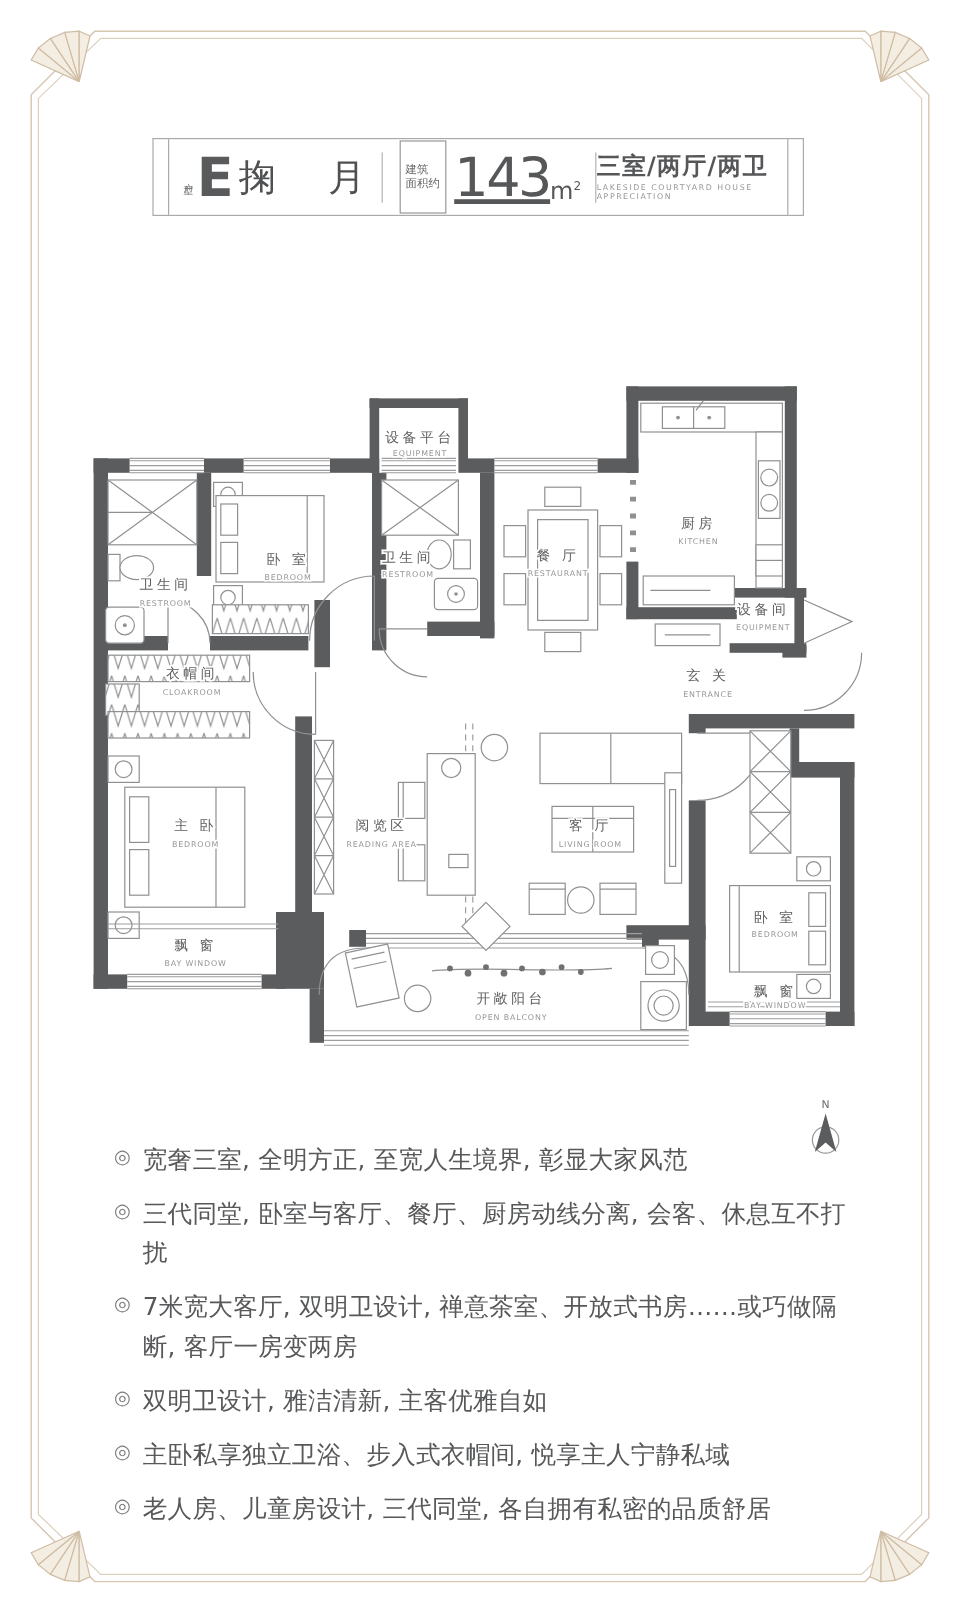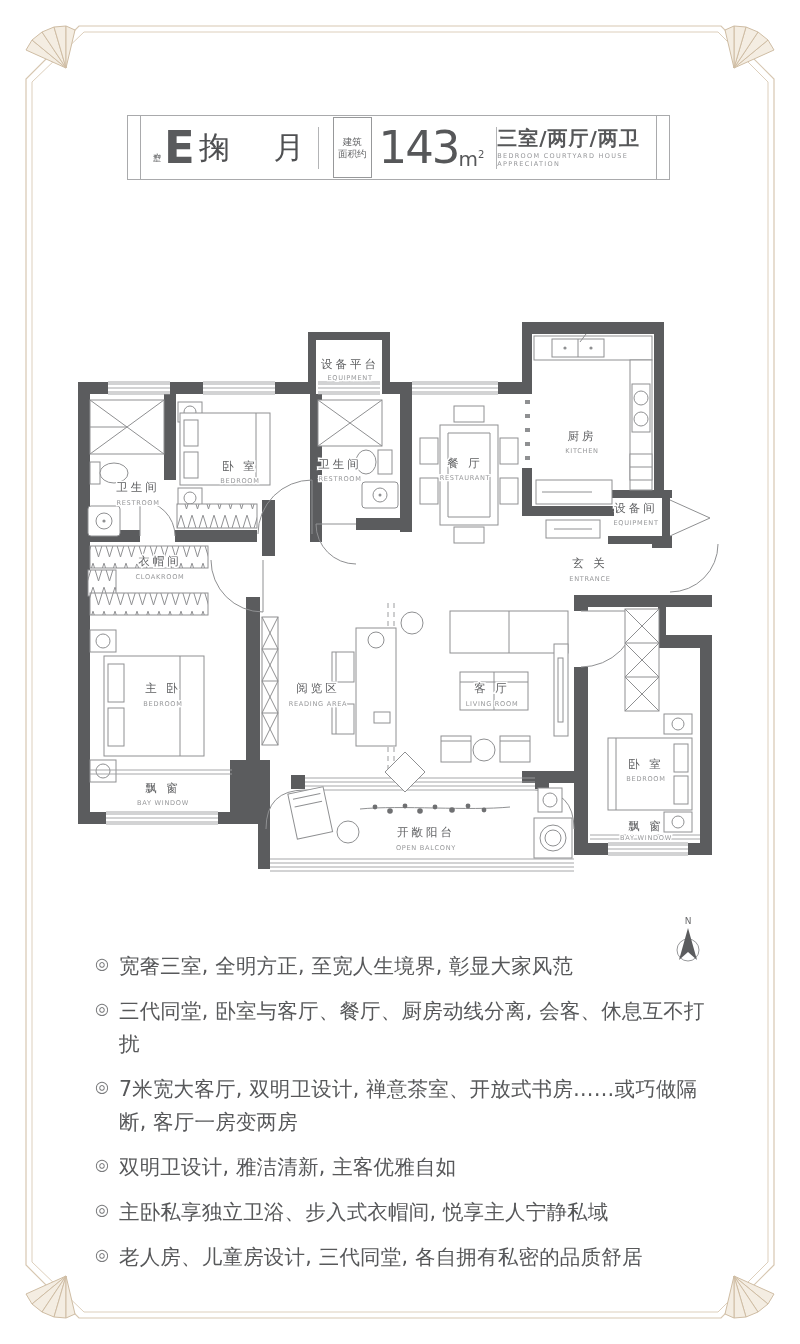--- a/index.html
+++ b/index.html
@@ -11,22 +11,22 @@
   
   #hdr{left:127px;top:115px;width:541px;height:63px;border:1px solid #a9aaac;
        display:flex;align-items:center;}
   #hdr .edge{width:1px;height:63px;background:#a9aaac;position:absolute;top:0;}
   .sec1{display:flex;align-items:center;padding-left:22px;width:168px;}
   .htype{writing-mode:vertical-rl;font-size:8px;color:#6b6c6e;letter-spacing:2px;margin-right:3px;}
   .eletter{font-size:45px;font-weight:bold;color:#595a5c;line-height:1;}
   .uname{font-family:"DejaVu Serif",serif;font-size:31px;color:#4f5052;margin-left:4px;letter-spacing:17px;white-space:nowrap;}
   .vdiv{width:1px;height:42px;background:#b3b4b6;}
   .sec2{display:flex;align-items:center;padding:0 12px 0 14px;}
-  .areabox{border:1px solid #97989a;font-size:9.5px;line-height:1.25;padding:18px 4px;color:#636466;text-align:center;margin-right:7px;}
-  .areanum{font-size:45px;font-weight:500;color:#565759;letter-spacing:-2px;line-height:1;}
+  .areabox{border:1px solid #97989a;font-size:9.5px;line-height:1.25;padding:18px 4px;color:#636466;text-align:left;margin-right:7px;}
+  .areanum{font-size:45px;font-weight:500;color:#565759;letter-spacing:-2px;line-height:1;text-decoration:underline;}
   .areaunit{font-size:20px;color:#565759;margin-top:22px;}
   .areaunit sup{font-size:10px;}
   .sec3{flex:1;line-height:1.2;padding-right:10px;}
   .rooms3{font-size:20px;font-weight:bold;color:#565759;letter-spacing:1px;}
   .roomsEn{font-size:6.5px;color:#96979a;letter-spacing:1.3px;margin-top:3px;}
   
   .w{fill:#5b5c5e;}
   .fn{fill:#fff;stroke:#8f9092;stroke-width:1;}
   .ln{stroke:#8f9092;fill:none;stroke-width:1;}
   .thin{stroke:#9c9d9f;fill:none;stroke-width:0.9;}
@@ -78,21 +78,21 @@
     <span class="areabox">
       <span>建筑</span><br>
       <span>面积约</span>
     </span>
     <span class="areanum">143</span>
     <span class="areaunit"><span>m</span><sup>2</sup></span>
   </div>
   <span class="vdiv"></span>
   <div class="sec3">
     <div class="rooms3">三室/两厅/两卫</div>
-    <div class="roomsEn">BEDROOM COURTYARD HOUSE APPRECIATION</div>
+    <div class="roomsEn">LAKESIDE COURTYARD HOUSE APPRECIATION</div>
   </div>
 </div>
 
 <svg class="abs" style="left:60px;top:320px" width="680" height="570" viewBox="0 0 680 570">
   <defs>
     <pattern id="zz" width="11" height="24" patternUnits="userSpaceOnUse">
       <path d="M0,3 L5.5,21 L11,3" fill="none" stroke="#8f9092" stroke-width="1"></path>
     </pattern>
   </defs>
 

